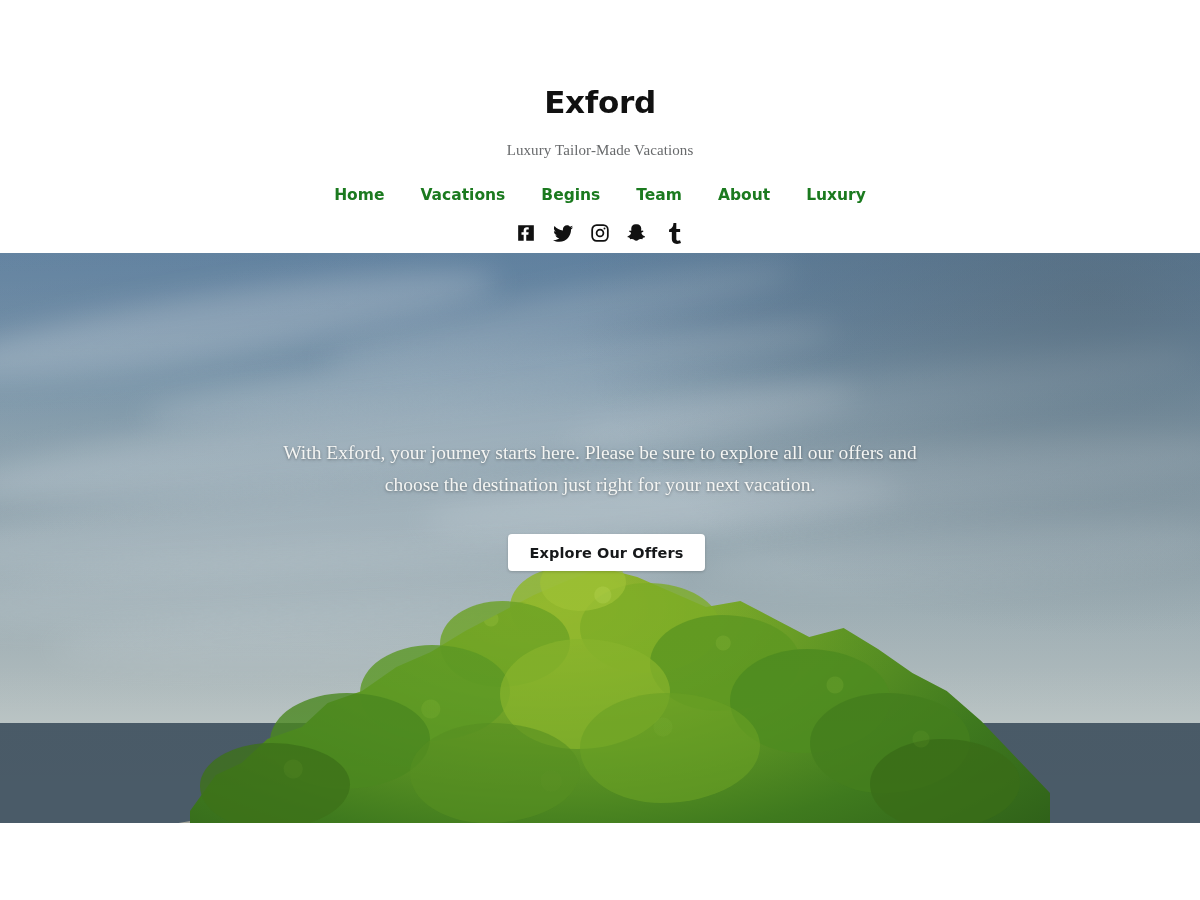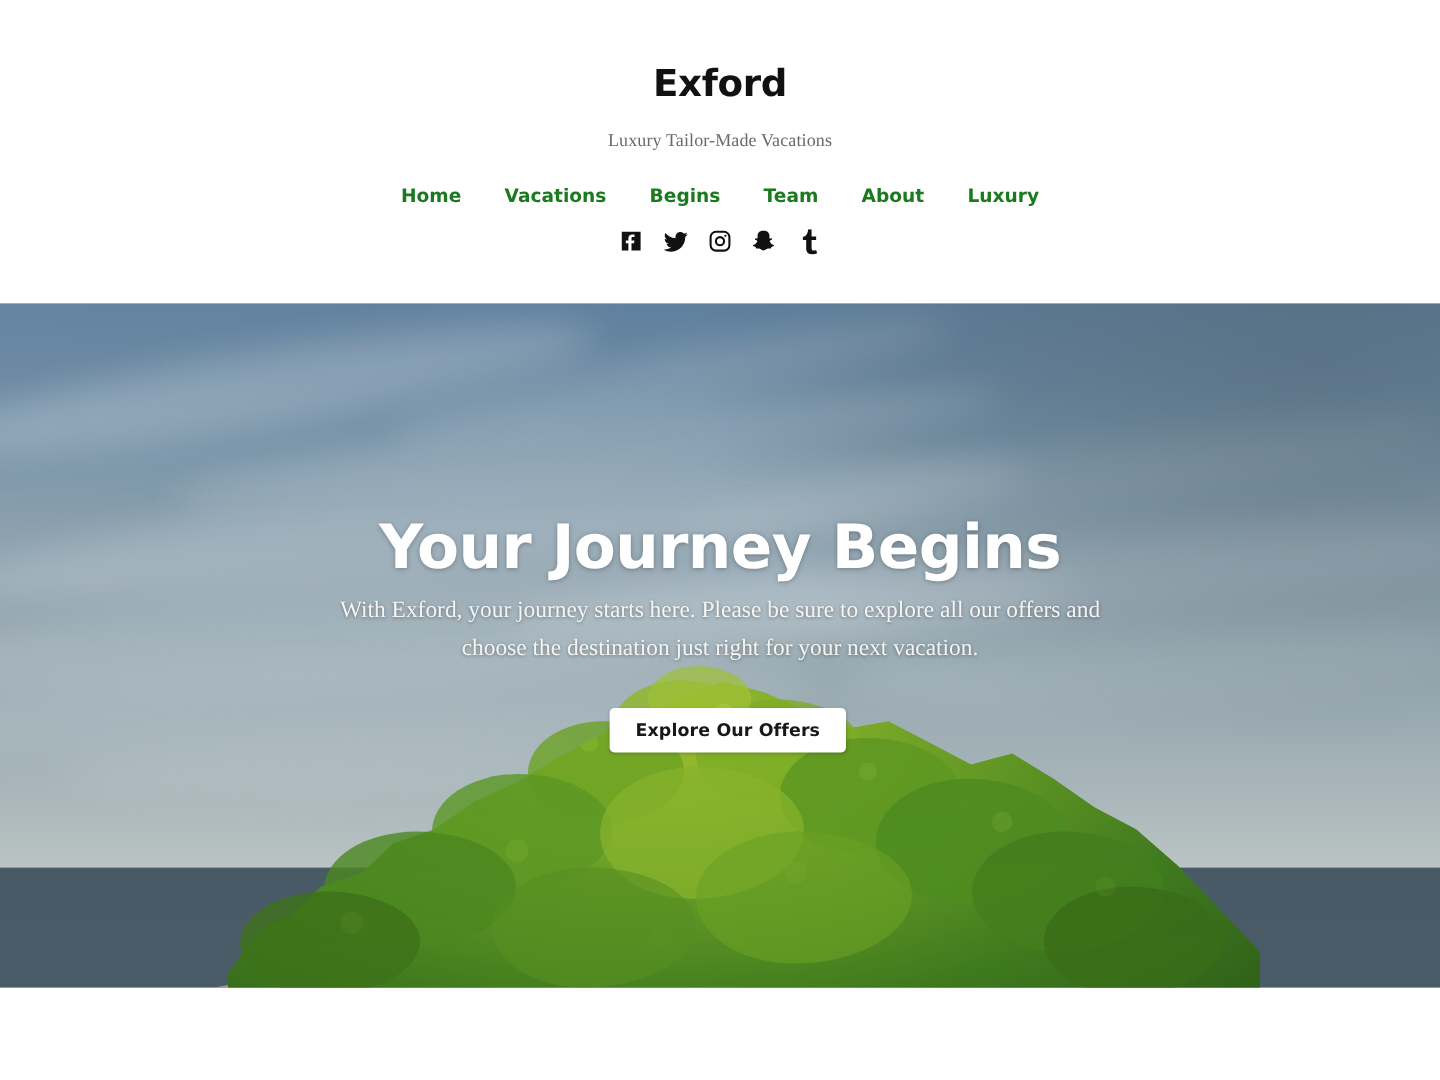--- a/index.html
+++ b/index.html
@@ -28,20 +28,21 @@
     padding-top: 53px;
   }
 
   .site-title {
     font-family: "DejaVu Sans", sans-serif;
     font-size: 31px;
     font-weight: bold;
     color: #111111;
     letter-spacing: -0.3px;
     line-height: 1.15;
+    margin-top: 32px;
   }
 
   .site-tagline {
     font-family: "Liberation Serif", serif;
     font-size: 15px;
     color: #67696b;
     margin-top: 21px;
     letter-spacing: 0.1px;
   }
 
@@ -406,21 +407,20 @@
       <div class="leaf l13"></div>
       <div class="leaf l14"></div>
       <div class="canopy-tex"></div>
 
     </div>
 
     <div class="hero-tone"></div>
   </div>
 
   <div class="hero-content">
-    <h1 class="hero-title">Your Journey Begins</h1>
 
     <p class="hero-text">With Exford, your journey starts here. Please be sure to explore all our offers and choose the destination just right for your next vacation.</p>
 
     <button class="hero-cta">Explore Our Offers</button>
   </div>
 </section>
 
 <div class="page-body"></div>
 
 </body></html>

